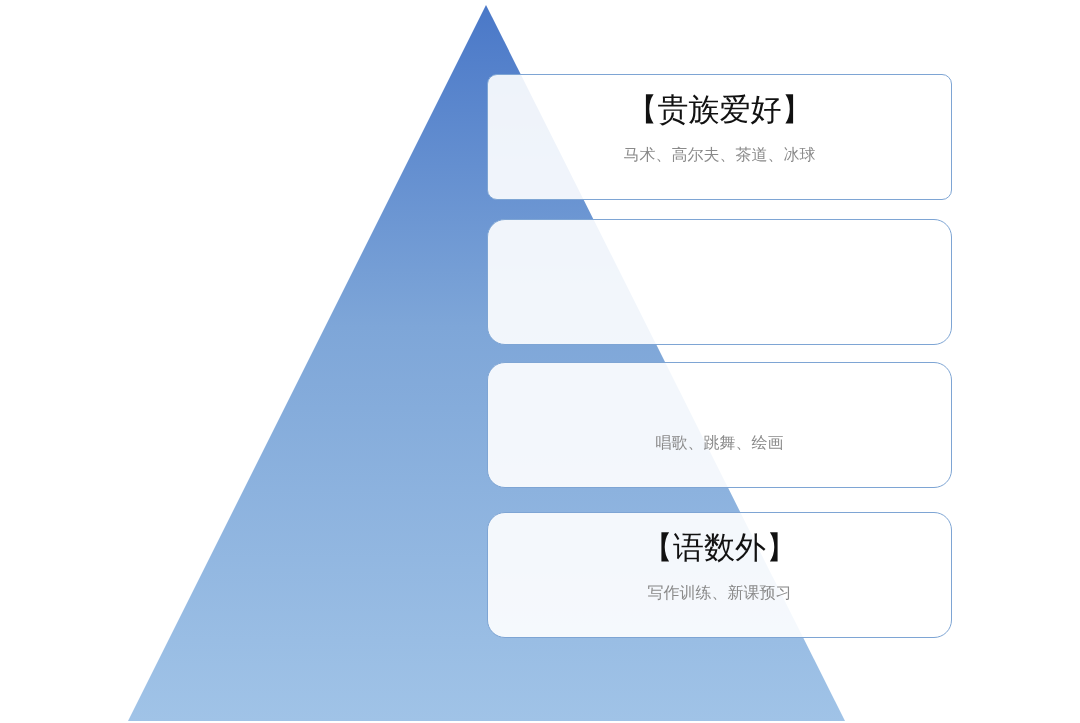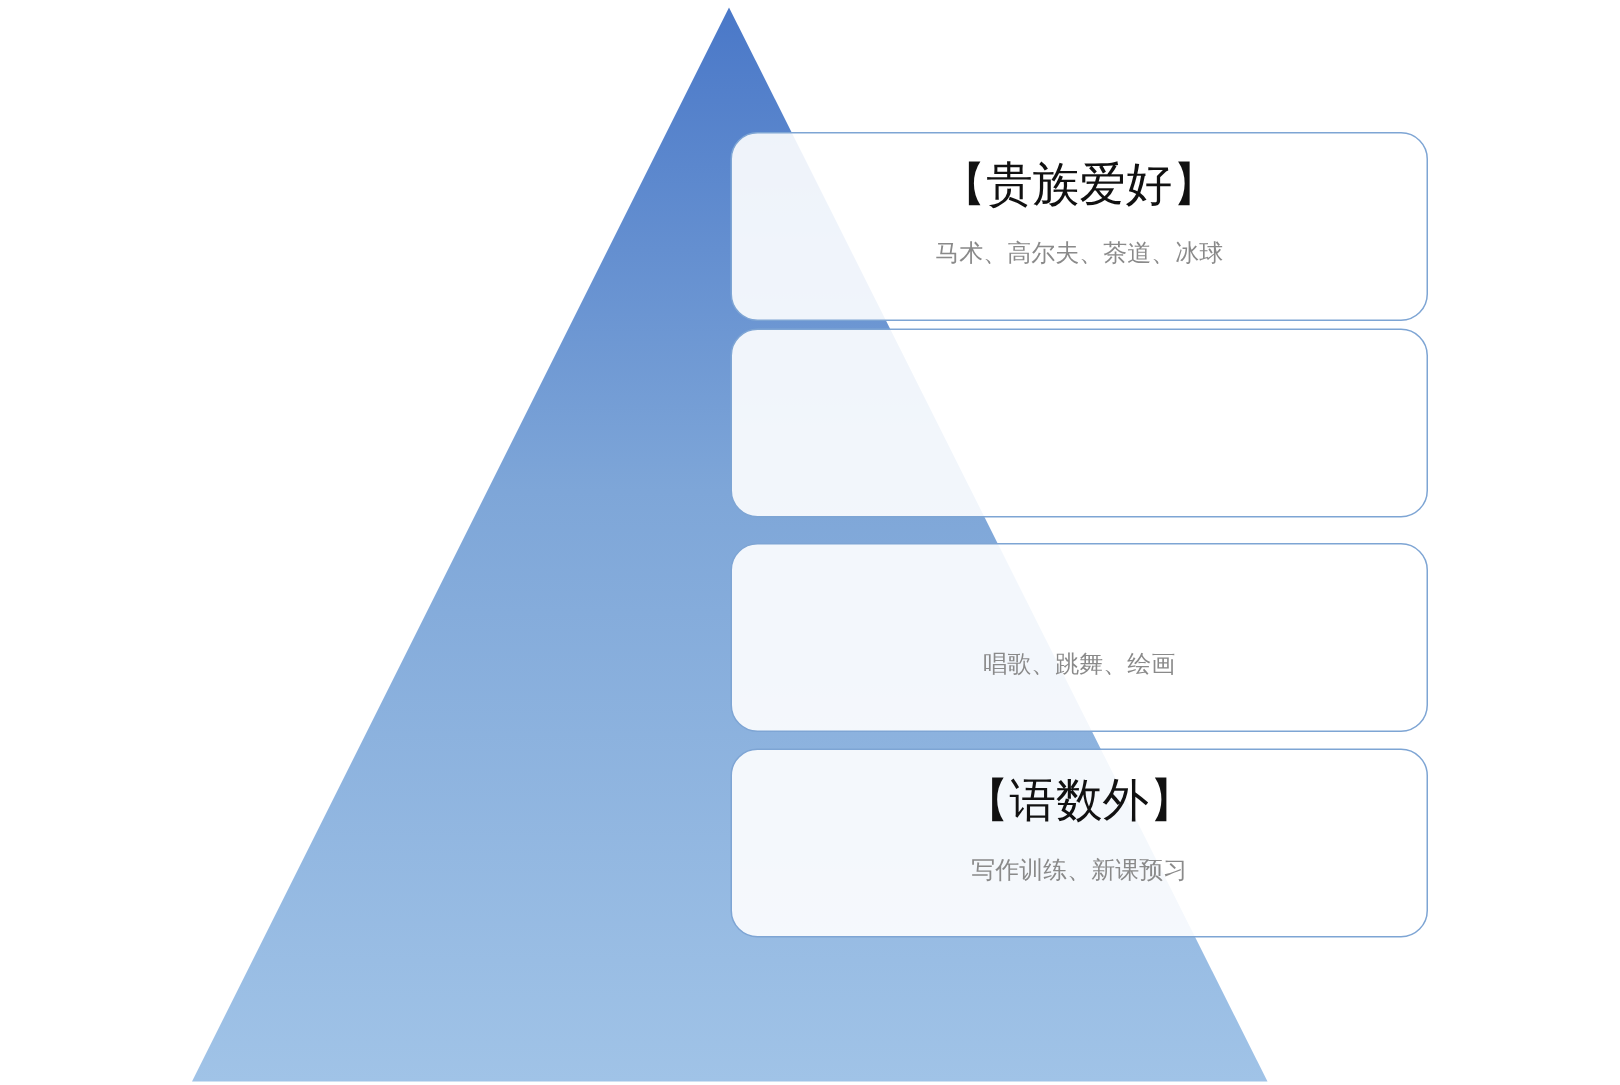--- a/index.html
+++ b/index.html
@@ -31,28 +31,28 @@
   <defs>
     <linearGradient id="pyrGrad" x1="0" y1="0" x2="0" y2="1">
       <stop offset="0" stop-color="#4a78c8"></stop>
       <stop offset="0.45" stop-color="#7ea6d8"></stop>
       <stop offset="1" stop-color="#a0c3e7"></stop>
     </linearGradient>
   </defs>
   <polygon points="486,5 128,721 845,721" fill="url(#pyrGrad)"></polygon>
 </svg>
 
-<div class="level-box" style="top:88px;">
+<div class="level-box" style="top:74px;border-radius:10px;">
   <div class="level-title">【贵族爱好】</div>
   <div class="level-items">马术、高尔夫、茶道、冰球</div>
 </div>
 
 <div class="level-box" style="top:219px;">
 </div>
 
 <div class="level-box" style="top:362px;">
   <div class="level-items">唱歌、跳舞、绘画</div>
 </div>
 
-<div class="level-box" style="top:499px;">
+<div class="level-box" style="top:512px;">
   <div class="level-title">【语数外】</div>
   <div class="level-items">写作训练、新课预习</div>
 </div>
 
 </body></html>

